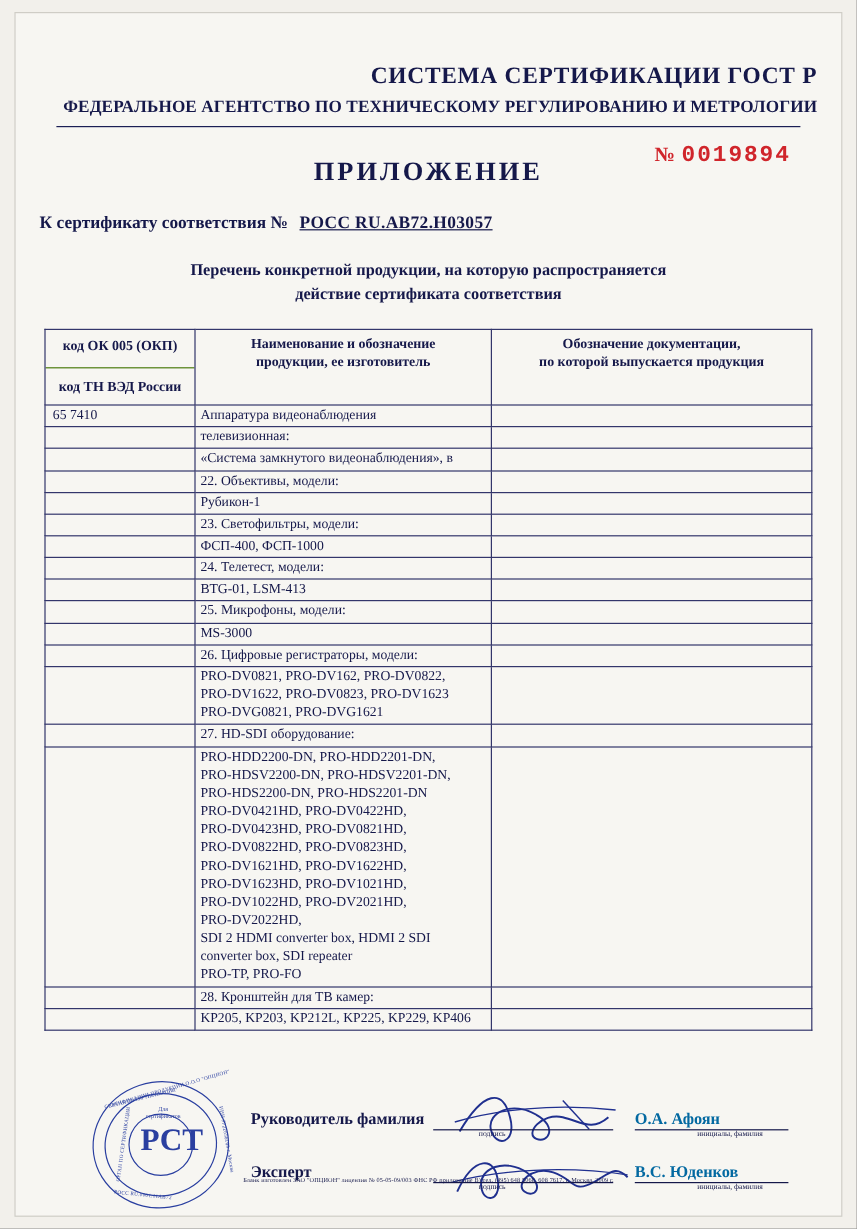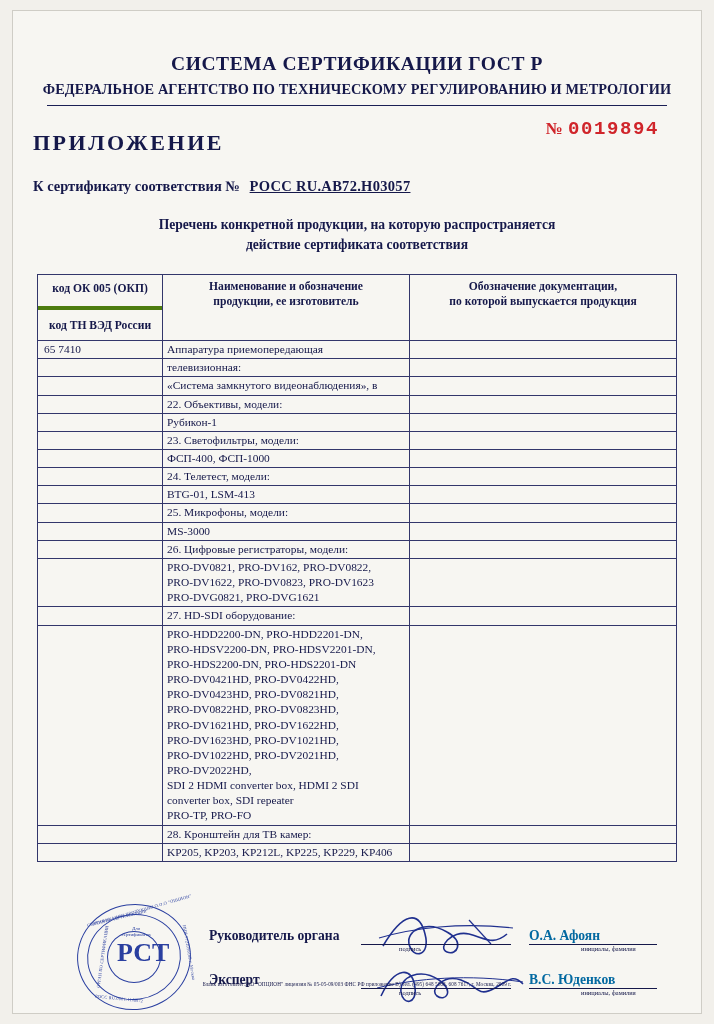--- a/index.html
+++ b/index.html
@@ -32,21 +32,21 @@
   .inner-frame {
     position: absolute;
     left: 20px;
     top: 20px;
     right: 20px;
     bottom: 20px;
   }
 
   
   .hdr {
-    text-align: center;
+    text-align: right;
     color: #15184a;
   }
   .hdr .line1 {
     font-size: 19.5px;
     font-weight: bold;
     letter-spacing: 0.6px;
     margin-top: 22px;
   }
   .hdr .line2 {
     font-size: 14.3px;
@@ -72,20 +72,21 @@
     font-weight: bold;
     font-size: 17px;
   }
   .numberline .num {
     font-family: "Liberation Mono", monospace;
     font-size: 19px;
     letter-spacing: 1.6px;
   }
 
   .title {
+    text-align: center;
     font-size: 22px;
     font-weight: bold;
     color: #15184a;
     letter-spacing: 2.5px;
     margin-top: -10px;
   }
   .certline {
     font-size: 14.5px;
     font-weight: bold;
     color: #15184a;
@@ -124,21 +125,21 @@
     font-weight: bold;
     padding: 4px 3px;
     line-height: 1.35;
   }
   th.c1 { width: 118px; }
   th.c2 { width: 240px; border-radius: 21px; }
   th.c3 { width: 260px; }
   .th1 {
     display: block;
     padding: 6px 0 10px 0;
-    border-bottom: 4px solid #4d7c0f;
+    border-bottom: 1px solid #4d7c0f;
     margin: -4px -3px 0 -3px;
   }
   .th1b {
     display: block;
     padding: 8px 0 6px 0;
     margin: 0 -3px -4px -3px;
   }
   td.cell {
     font-size: 11.4px;
     line-height: 1.33;
@@ -327,21 +328,21 @@
             <th class="c3">
               <div>Обозначение документации,</div>
               <div>по которой выпускается продукция</div>
             </th>
           </tr>
         </thead>
         <tbody id="table-body">
             <tr>
               <td class="cell code">65 7410</td>
               <td class="cell">
-                <span class="ln">Аппаратура приемопередающая</span>
+                <span class="ln">Аппаратура видеонаблюдения</span>
               </td>
               <td class="cell"></td>
             </tr>
             <tr>
               <td class="cell code"></td>
               <td class="cell">
                 <span class="ln">телевизионная:</span>
               </td>
               <td class="cell"></td>
             </tr>
@@ -488,21 +489,21 @@
         <svg class="scribble" width="210" height="110" style="left:340px; top:-2px;">
           <path d="M10,42 C30,8 46,6 52,30 C58,52 40,56 36,40 C33,26 54,16 74,28 C92,38 84,52 74,48 C64,44 78,26 96,30 C112,34 120,42 134,30" fill="none" stroke="#20308f" stroke-width="1.6"></path>
           <path d="M6,34 C40,24 88,18 140,24" fill="none" stroke="#20308f" stroke-width="1.1"></path>
           <path d="M96,16 L118,40" fill="none" stroke="#20308f" stroke-width="1.2"></path>
           <path d="M8,92 C22,62 40,62 42,84 C44,100 30,102 28,88 C26,72 48,64 66,76 C82,88 72,98 64,92 C56,86 70,70 88,76 C106,82 104,94 122,84 C136,76 140,70 150,80" fill="none" stroke="#20308f" stroke-width="1.6"></path>
           <path d="M4,84 C44,74 96,70 150,78" fill="none" stroke="#20308f" stroke-width="1"></path>
         </svg>
 
         <div class="siglines">
           <div class="sigrow">
-            <div class="role">Руководитель органа</div>
+            <div class="role">Руководитель фамилия</div>
             <div class="u1"></div>
             <div class="cap1">подпись</div>
             <div class="name">О.А. Афоян</div>
             <div class="u2"></div>
             <div class="cap2">инициалы, фамилия</div>
           </div>
           <div class="sigrow">
             <div class="role">Эксперт</div>
             <div class="u1"></div>
             <div class="cap1">подпись</div>

